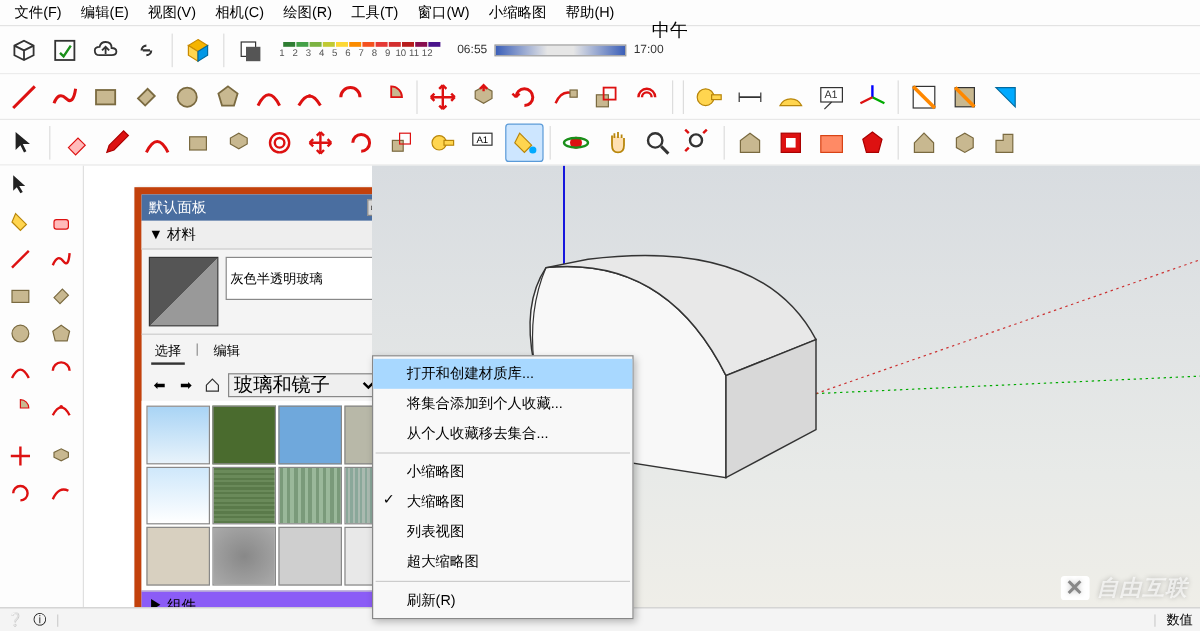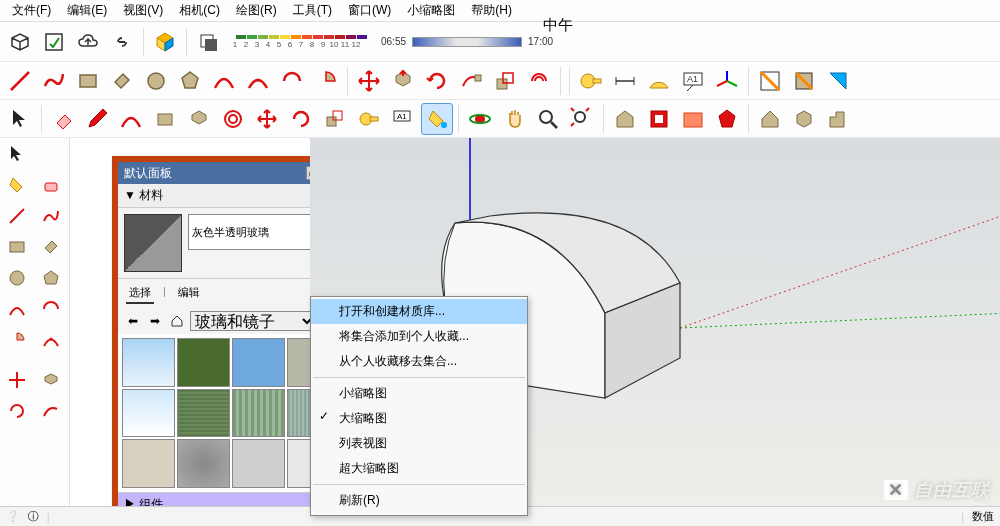--- a/index.html
+++ b/index.html
@@ -49,21 +49,21 @@
 .tabs .tablabels span { padding: 2px 3px; }
 .tabs .tablabels span:first-child { border-bottom: 2px solid #333; }
 
 .lib-row { padding: 3px 6px; display: flex; align-items: center; gap: 4px; }
 .lib-row select { flex: 1; height: 20px; font-size: 16px; border: 1px solid #888; }
 .lib-row .ic { width: 18px; height: 18px; display: flex; align-items: center; justify-content: center; }
 
 .thumbs { display: grid; grid-template-columns: repeat(4, 1fr); gap: 2px; padding: 4px; background: #fff; height: 158px; overflow: hidden; }
 .thumbs .th { border: 1px solid #888; }
 
-.panel-footer { background: #c4b5fd; border-top: 1px solid #ccc; padding: 3px 6px; display: flex; align-items: center; justify-content: space-between; }
+.panel-footer { background: #8b5cf6; border-top: 1px solid #ccc; padding: 3px 6px; display: flex; align-items: center; justify-content: space-between; }
 
 
 .viewport { position: absolute; left: 310px; top: 138px; right: 0; bottom: 20px; background: linear-gradient(#d8dce0 0%, #e8eae8 70%, #efeee8 100%); overflow: hidden; }
 
 
 .ctx { position: absolute; left: 310px; top: 296px; width: 218px; background: #f8f8f8; border: 1px solid #888; box-shadow: 2px 2px 6px rgba(0,0,0,0.25); padding: 2px 0; z-index: 50; }
 .ctx .item { padding: 4px 24px 4px 28px; font-size: 12px; position: relative; cursor: default; }
 .ctx .item.selected { background: #a8d8ff; }
 .ctx .item .chk { position: absolute; left: 8px; top: 3px; }
 .ctx hr { border: none; border-top: 1px solid #ccc; margin: 3px 2px; }

